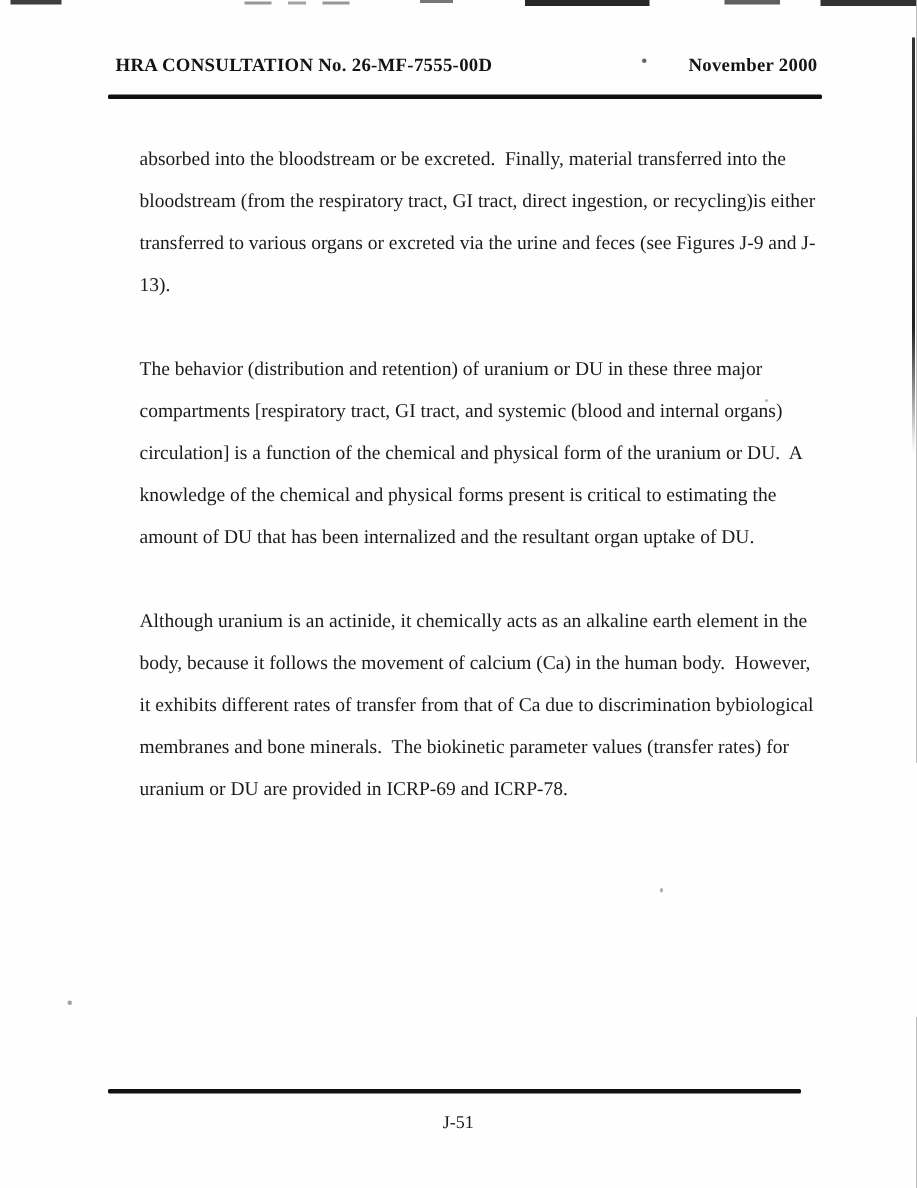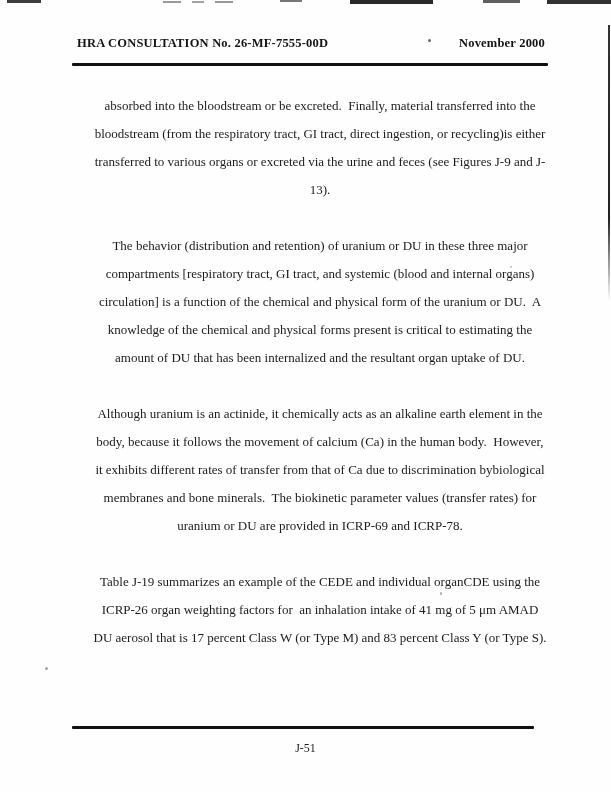--- a/index.html
+++ b/index.html
@@ -62,21 +62,20 @@
     position: absolute;
     left: 77px; top: 92px;
     width: 470px;
     font-size: 13px;
     line-height: 28px;
     color: #1b1b1b;
   }
   .body-text p {
     margin: 0 0 28px 16px;
     white-space: pre-wrap;
-    text-align: center;
   }
 
   
   .footer-rule { left: 72px; top: 726px; width: 462px; height: 3px; }
   .footer {
     position: absolute;
     left: 0; top: 741px;
     width: 611px;
     text-align: center;
     font-size: 12px;
@@ -105,21 +104,20 @@
   <div class="header">
     <span>HRA CONSULTATION No. 26-MF-7555-00D</span>
     <span>November 2000</span>
   </div>
   <div class="rule header-rule"></div>
 
   <div class="body-text">
     <p>absorbed into the bloodstream or be excreted.  Finally, material transferred into the bloodstream (from the respiratory tract, GI tract, direct ingestion, or recycling)is either transferred to various organs or excreted via the urine and feces (see Figures J-9 and J-13).</p>
     <p>The behavior (distribution and retention) of uranium or DU in these three major compartments [respiratory tract, GI tract, and systemic (blood and internal organs) circulation] is a function of the chemical and physical form of the uranium or DU.  A knowledge of the chemical and physical forms present is critical to estimating the amount of DU that has been internalized and the resultant organ uptake of DU.</p>
     <p>Although uranium is an actinide, it chemically acts as an alkaline earth element in the body, because it follows the movement of calcium (Ca) in the human body.  However, it exhibits different rates of transfer from that of Ca due to discrimination bybiological membranes and bone minerals.  The biokinetic parameter values (transfer rates) for uranium or DU are provided in ICRP-69 and ICRP-78.</p>
-    <p>Table J-19 summarizes an example of the CEDE and individual organCDE using the ICRP-26 organ weighting factors for  an inhalation intake of 41 mg of 5 μm AMAD DU aerosol that is 17 percent Class W (or Type M) and 83 percent Class Y (or Type S).</p>
   </div>
 
   <div class="rule footer-rule"></div>
   <div class="footer">
     <span>J-51</span>
   </div>
 
 </div>
 
 </body></html>

